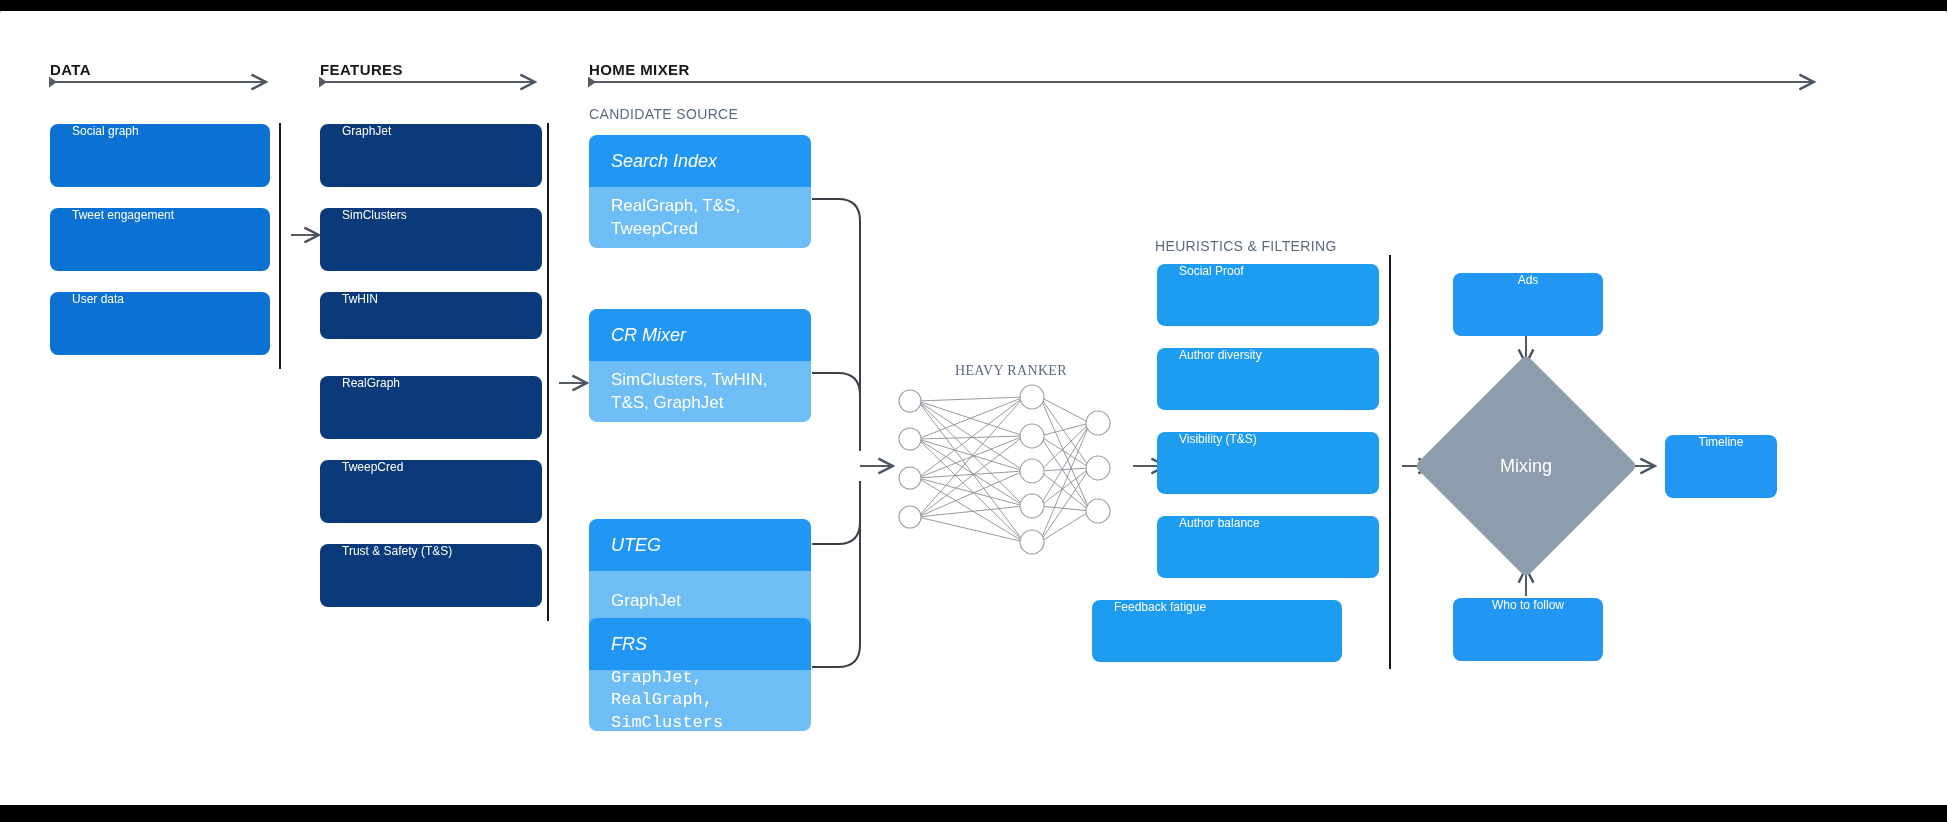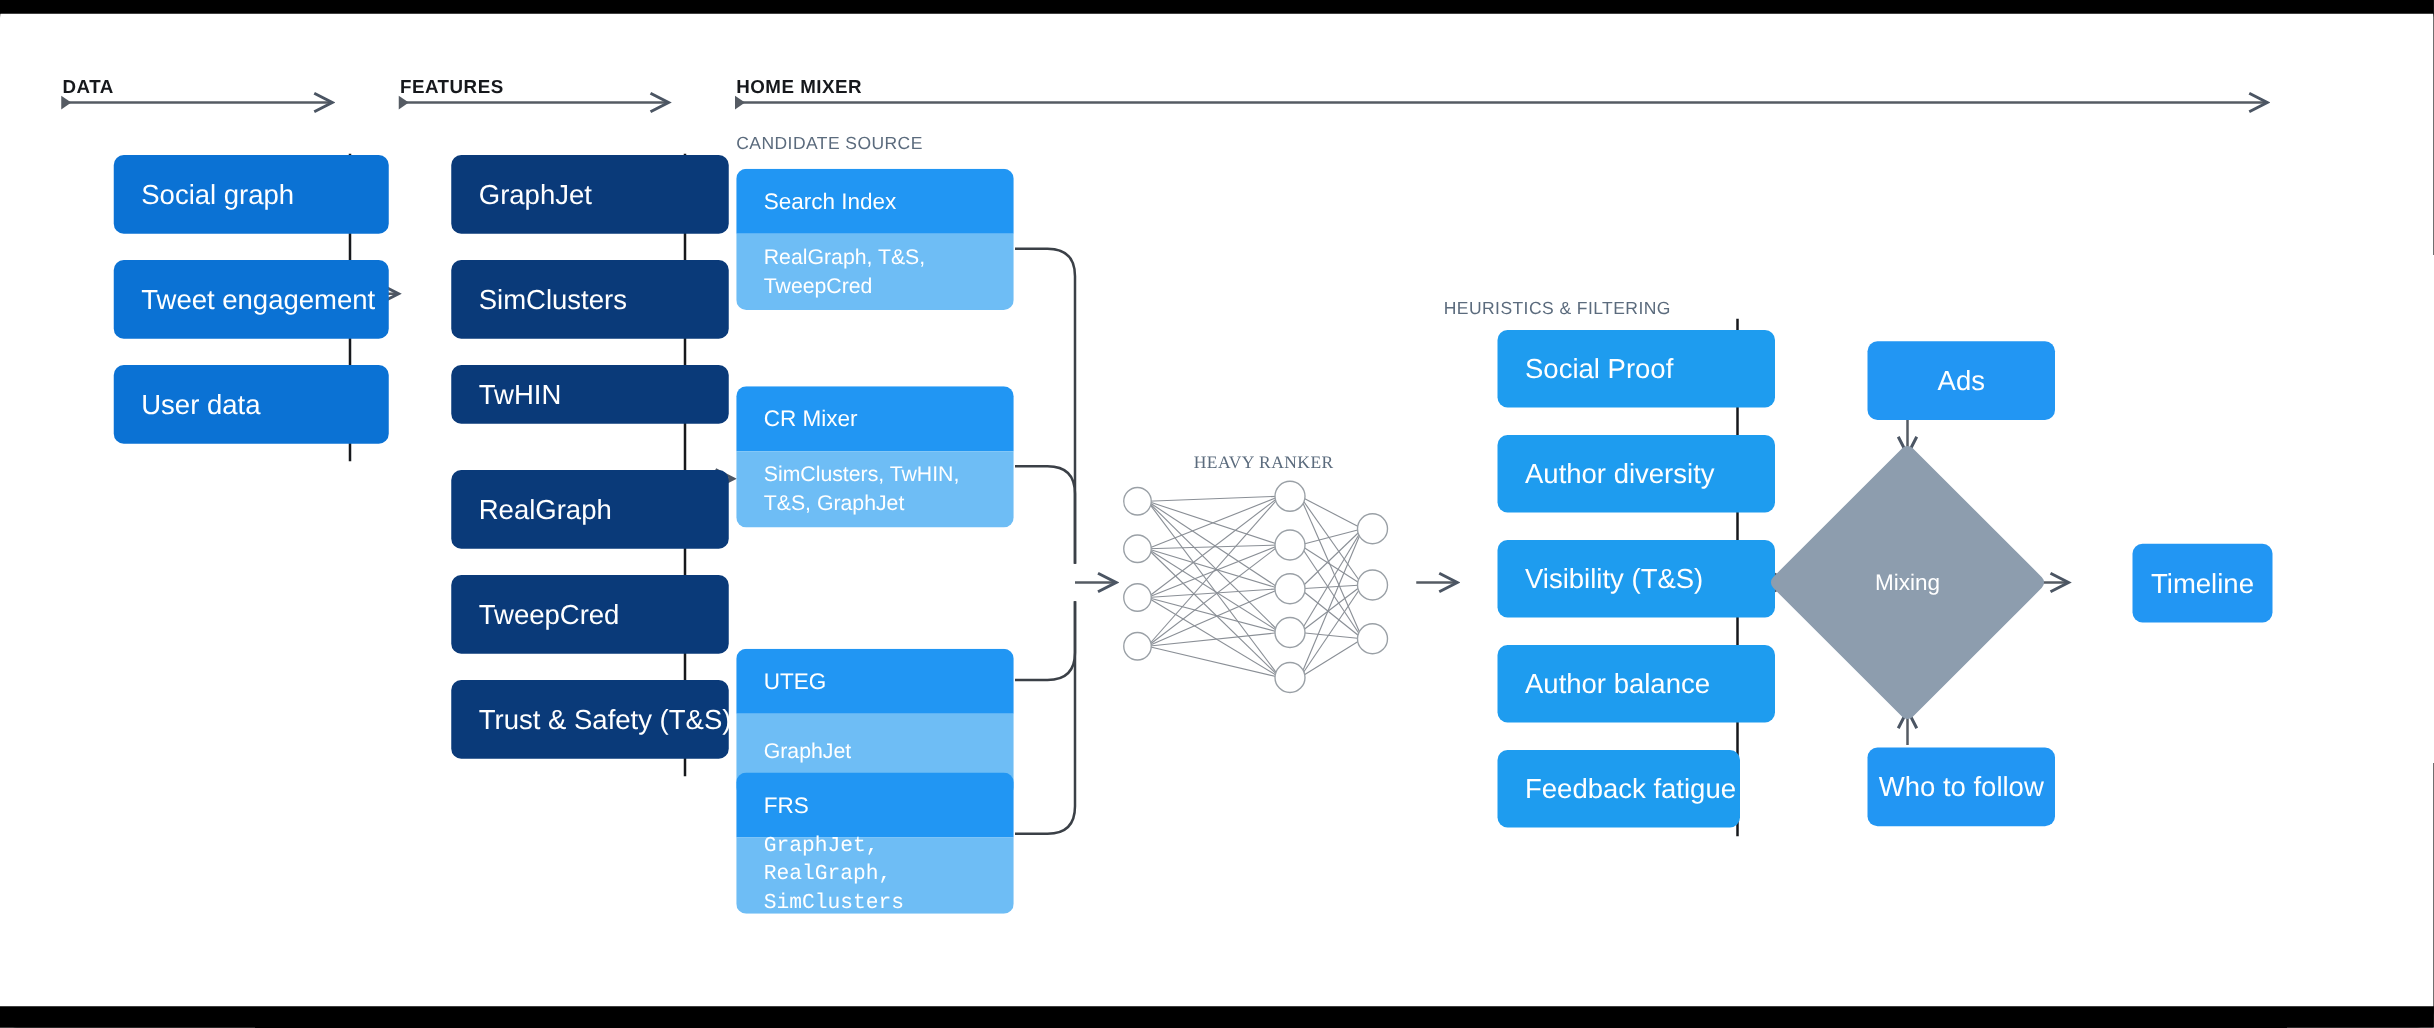--- a/index.html
+++ b/index.html
@@ -55,28 +55,27 @@
     letter-spacing: 0.35px;
     color: #5b6b7d;
     white-space: nowrap;
   }
 
   
   .box {
     position: absolute;
     border-radius: 8px;
     display: flex;
-    align-items: center;
+    align-items: flex-start;
     box-sizing: border-box;
     padding-left: 22px;
     color: #ffffff;
-    font-size: 22px;
+    font-size: 12px;
     line-height: 1.25;
     white-space: nowrap;
-    margin-left: 41px;
   }
   .box.data    { background: #0B72D4; }
   .box.feature { background: #0A3A79; }
   .box.heur    { background: #1E9CEF; }
   .box.plain   { background: #2296F3; }
   .box.center  { justify-content: center; padding-left: 0; }
 
   
   .cs-card {
     position: absolute;
@@ -85,20 +84,21 @@
   }
   .cs-head {
     background: #2196F3;
     color: #ffffff;
     font-size: 18px;
     display: flex;
     align-items: center;
     padding-left: 22px;
     box-sizing: border-box;
     white-space: nowrap;
+    font-style: italic;
   }
   .cs-body {
     background: #6EBDF5;
     color: #ffffff;
     font-size: 17px;
     line-height: 1.32;
     display: flex;
     align-items: center;
     padding-left: 22px;
     padding-right: 10px;
@@ -318,21 +318,21 @@
     </div>
     <div class="box heur" style="left:1157px; top:337px; width:222px; height:62px;">
       <span>Author diversity</span>
     </div>
     <div class="box heur" style="left:1157px; top:421px; width:222px; height:62px;">
       <span>Visibility (T&amp;S)</span>
     </div>
     <div class="box heur" style="left:1157px; top:505px; width:222px; height:62px;">
       <span>Author balance</span>
     </div>
-    <div class="box heur" style="left:1157px; top:589px; width:194px; height:62px;">
+    <div class="box heur" style="left:1092px; top:589px; width:250px; height:62px;">
       <span>Feedback fatigue</span>
     </div>
 
     <div class="box plain center" style="left:1453px; top:262px; width:150px; height:63px;">
       <span>Ads</span>
     </div>
 
     <div class="diamond-wrap" style="left:1447px; top:376px; width:158px; height:158px;">
       <div class="diamond"></div>
       <div class="diamond-label">Mixing</div>

